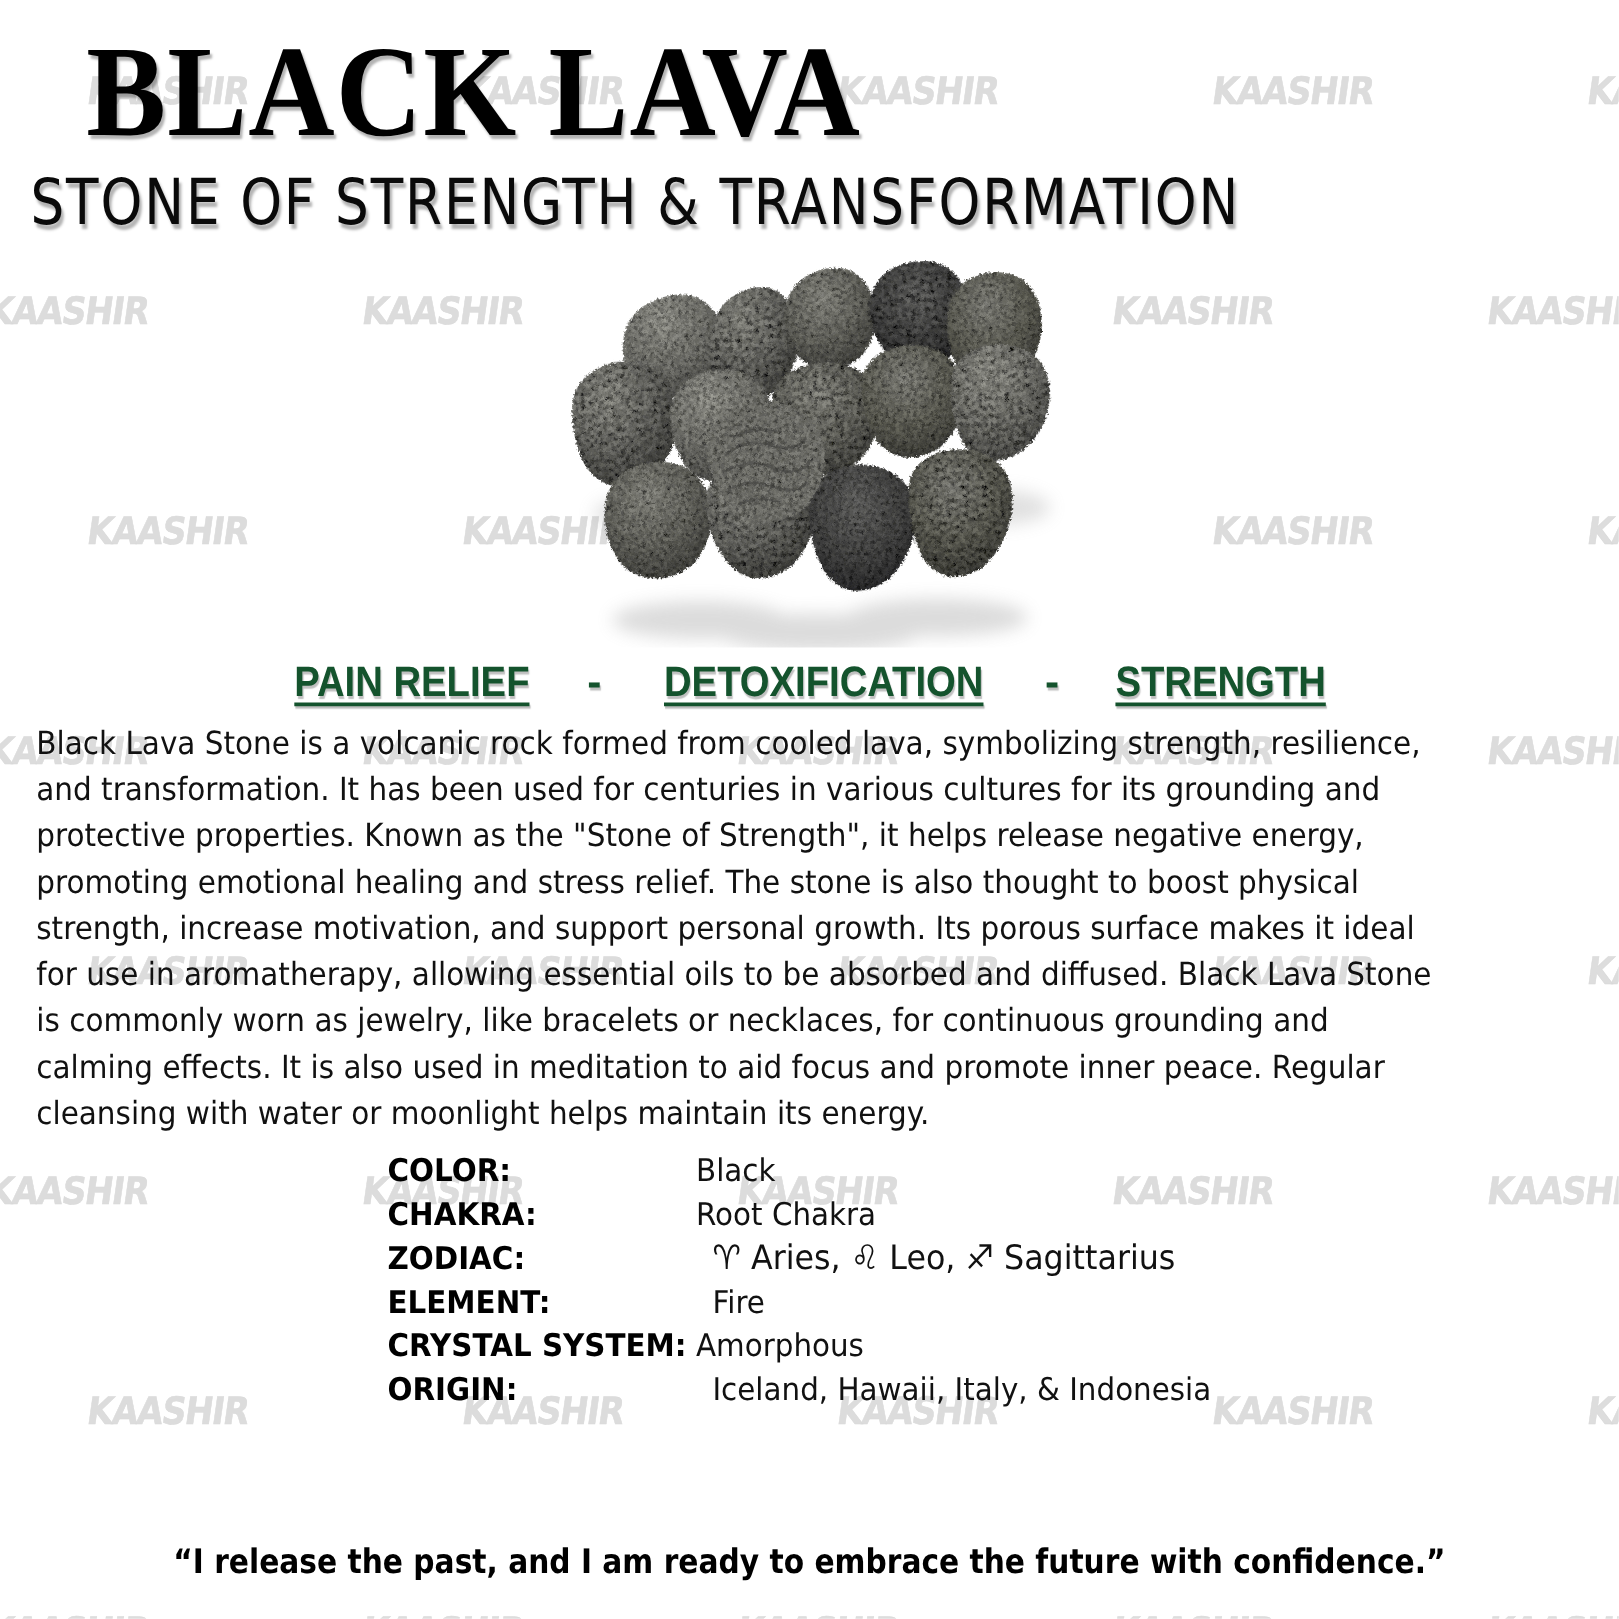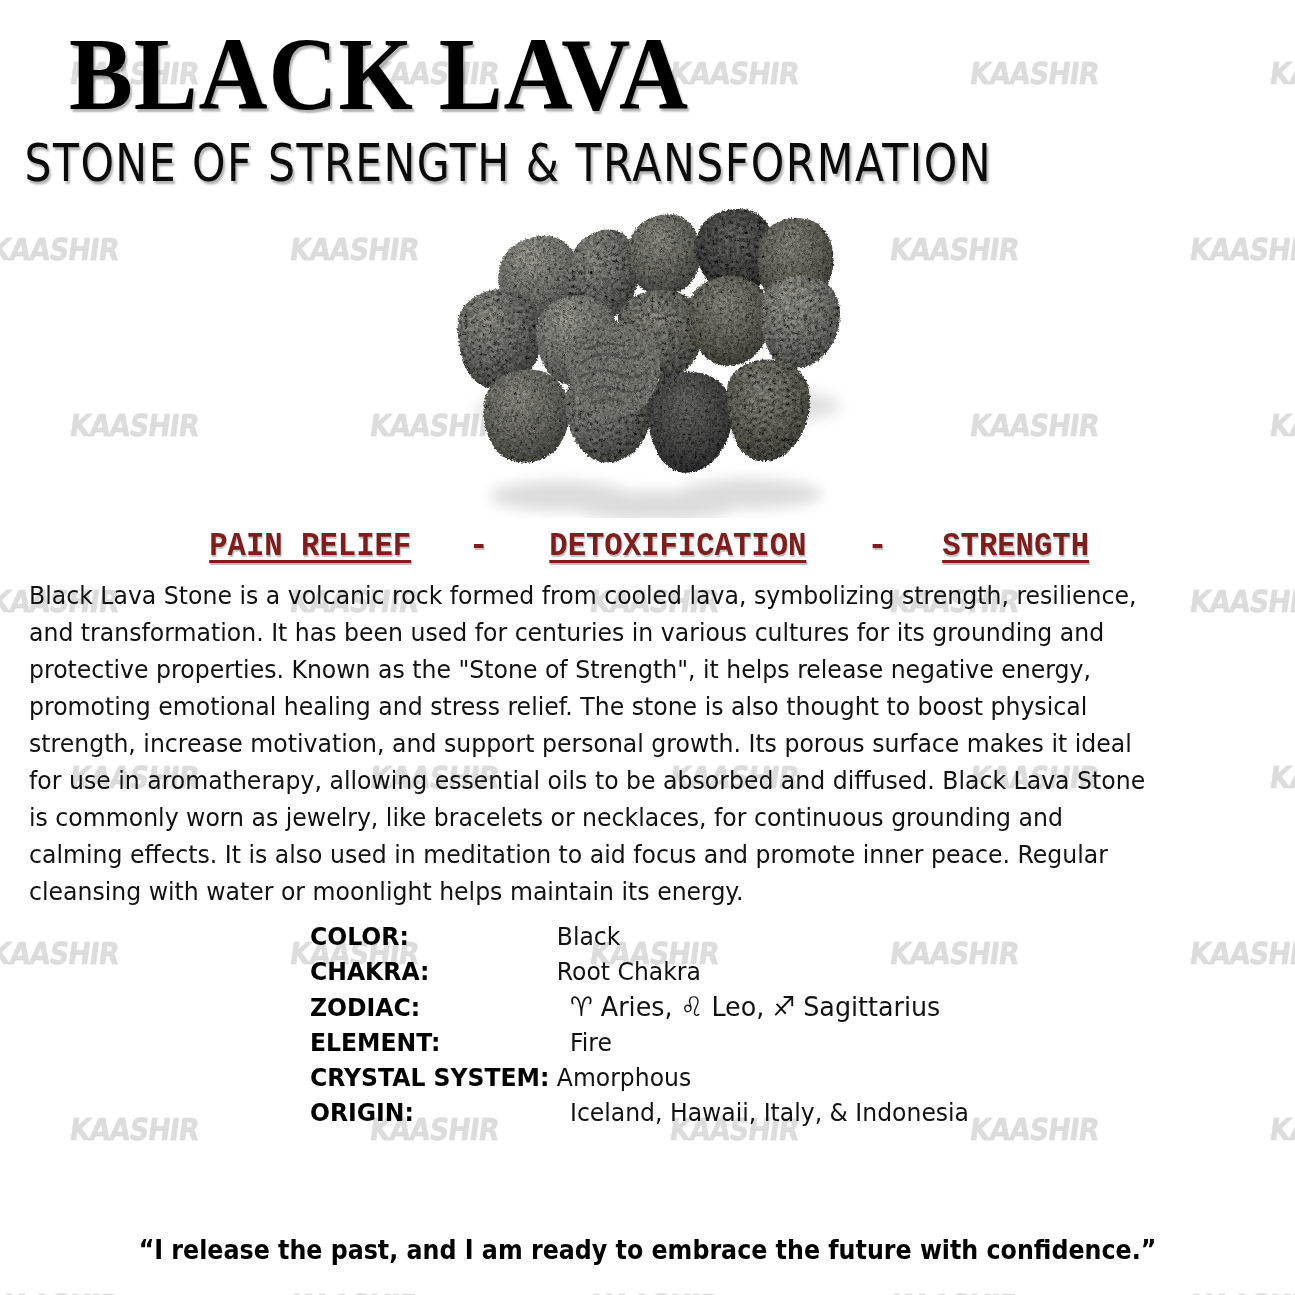--- a/index.html
+++ b/index.html
@@ -79,25 +79,25 @@
   }
   #rock-photo svg { display: block; width: 100%; height: 100%; }
 
   
   #benefits {
     position: absolute;
     top: 527px;
     left: 0; right: 0;
     z-index: 10;
     text-align: center;
-    font-family: Liberation Mono, monospace;
+    font-family: Liberation Sans, sans-serif;
     font-weight: 700;
     font-size: 34px;
     letter-spacing: 0px;
-    color: #7f1d1d;
+    color: #14532d;
     text-shadow: 1px 2px 1px rgba(0,0,0,.25);
   }
   #benefits .b-item {
     text-decoration: underline;
     text-underline-offset: 5px;
     text-decoration-thickness: 2.5px;
     transform: scaleX(0.9);
     display: inline-block;
   }
   #benefits .b-sep {

